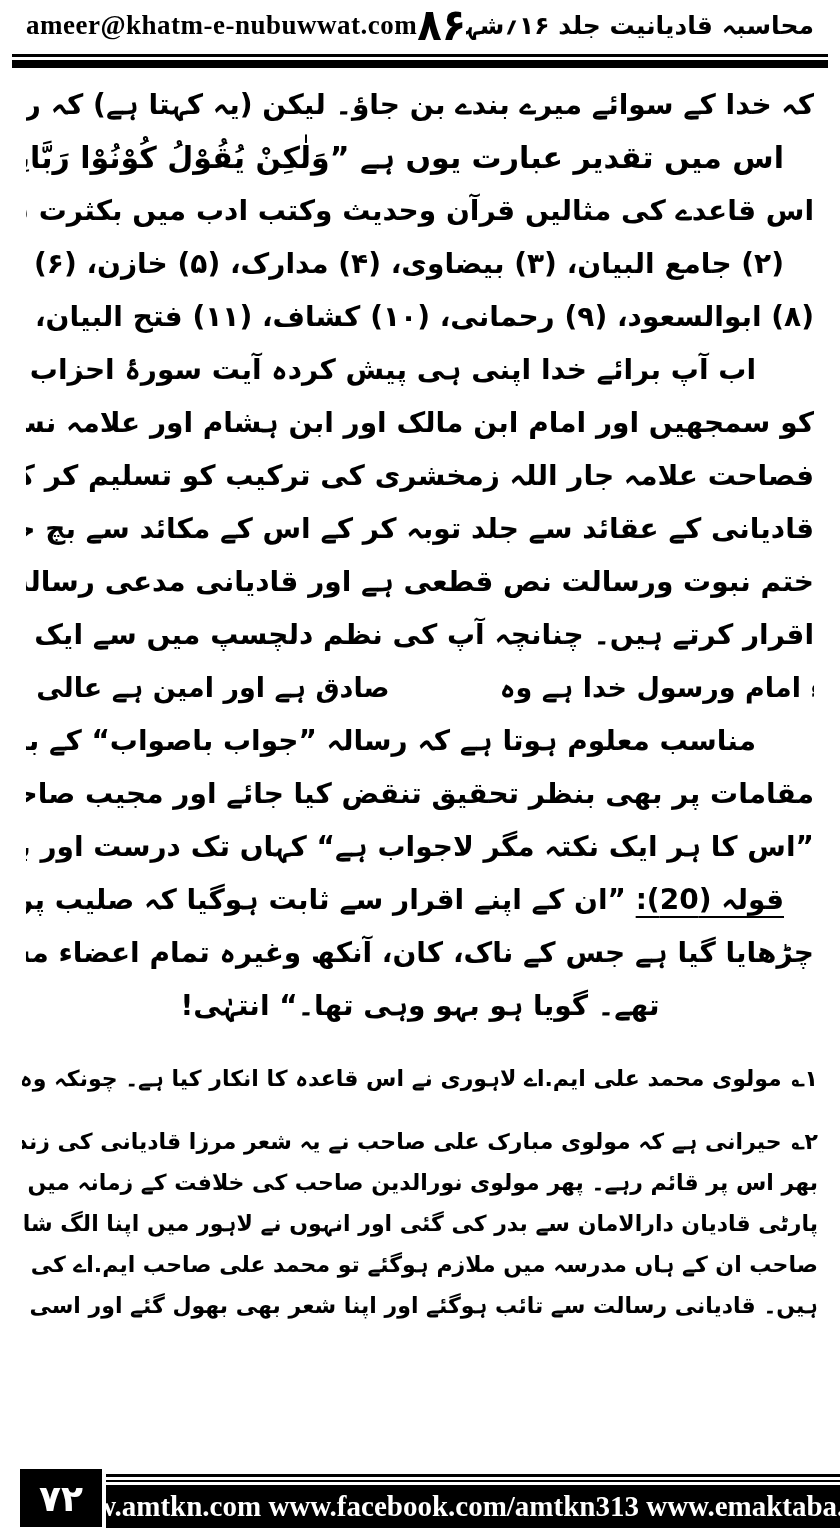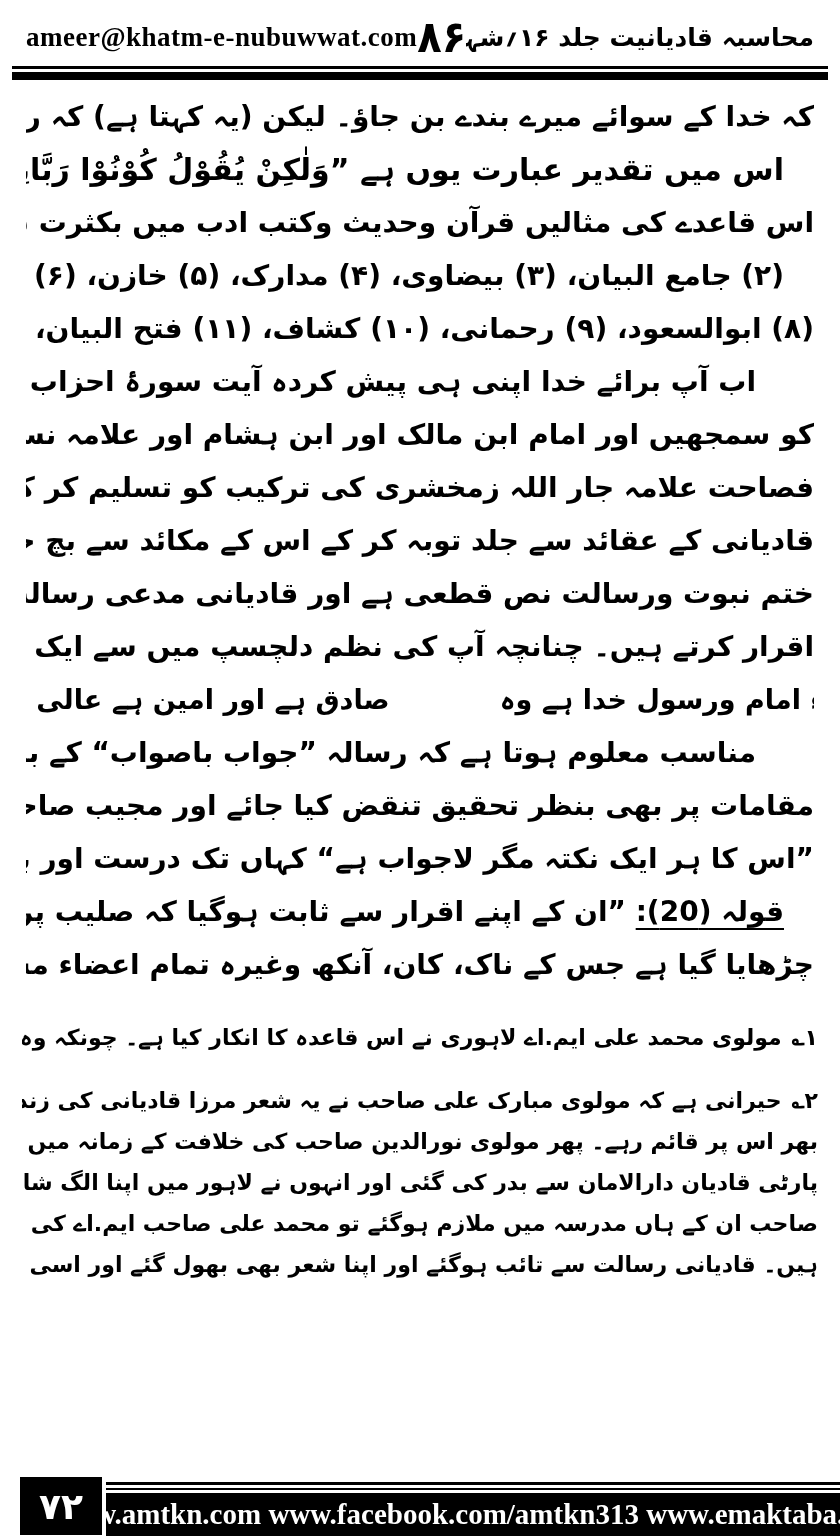--- a/index.html
+++ b/index.html
@@ -4,21 +4,21 @@
 <style>
   html,body{margin:0;padding:0;}
   body{
     width:840px;height:1540px;background:#ffffff;color:#000;
     font-family:"DejaVu Sans",sans-serif;
     position:relative;overflow:hidden;
   }
   
   .header{
     display:flex;align-items:center;justify-content:space-between;
-    padding:14px 26px 2px 26px;height:46px;
+    padding:2px 26px 2px 26px;height:46px;
   }
   .email{
     font-family:"Liberation Serif",serif;font-weight:bold;font-size:27px;
     letter-spacing:0.5px;white-space:nowrap;
   }
   .pagenum{
     font-size:40px;font-weight:bold;direction:rtl;white-space:nowrap;
     transform:scaleY(1.1);
   }
   .booktitle{
@@ -51,21 +51,21 @@
     direction:rtl;padding:26px 22px 0 22px;
   }
   .fn-ln{
     font-size:22px;font-weight:bold;line-height:41px;height:41px;
     text-align:right;white-space:nowrap;overflow:hidden;
   }
   .fn-ln.center{text-align:center;}
   .fn-gap{height:22px;}
   .fn-marker{padding-left:10px;}
   
-  .footer{position:absolute;left:0;right:0;bottom:4px;height:62px;}
+  .footer{position:absolute;left:0;right:0;bottom:12px;height:62px;}
   .pagebox{
     position:absolute;left:20px;bottom:1px;width:82px;height:58px;
     background:#000;color:#fff;display:flex;align-items:center;justify-content:center;
     font-size:36px;font-weight:bold;direction:rtl;
   }
   .footrules{position:absolute;left:106px;right:0;bottom:46px;}
   .footrule1{height:3px;background:#000;margin-bottom:3px;}
   .footrule2{height:2px;background:#000;}
   .linkbar{
     position:absolute;left:106px;right:0;bottom:0;height:43px;background:#000;
@@ -106,20 +106,21 @@
   </div>
 
   <div class="ln indent">مناسب معلوم ہوتا ہے کہ رسالہ ”جواب باصواب“ کے باقی بعض قابل اعتراض</div>
   <div class="ln">مقامات پر بھی بنظر تحقیق تنقض کیا جائے اور مجیب صاحب کو جتلا دیا جائے کہ ان کا فخریہ مصرعہ</div>
   <div class="ln center">”اس کا ہر ایک نکتہ مگر لاجواب ہے“ کہاں تک درست اور بجا ہے۔</div>
 
   <div class="ln indent-sm">
     <span class="qaul-lead">قولہ (20):</span><span> ”ان کے اپنے اقرار سے ثابت ہوگیا کہ صلیب پر ضرور کوئی ایسا شخص</span>
   </div>
   <div class="ln">چڑھایا گیا ہے جس کے ناک، کان، آنکھ وغیرہ تمام اعضاء مسیح علیہ السلام کے اعضاء کے مشابہ</div>
+  <div class="ln center">تھے۔ گویا ہو بہو وہی تھا۔“ انتہٰی!</div>
 </div>
 
 <div class="footnotes">
   <div class="fn-ln">
     <span class="fn-marker">۱؎</span><span>مولوی محمد علی ایم.اے لاہوری نے اس قاعدہ کا انکار کیا ہے۔ چونکہ وہ عربی زبان سے ناواقف ہیں</span>
   </div>
 
   <div class="fn-gap"></div>
 
   <div class="fn-ln">

